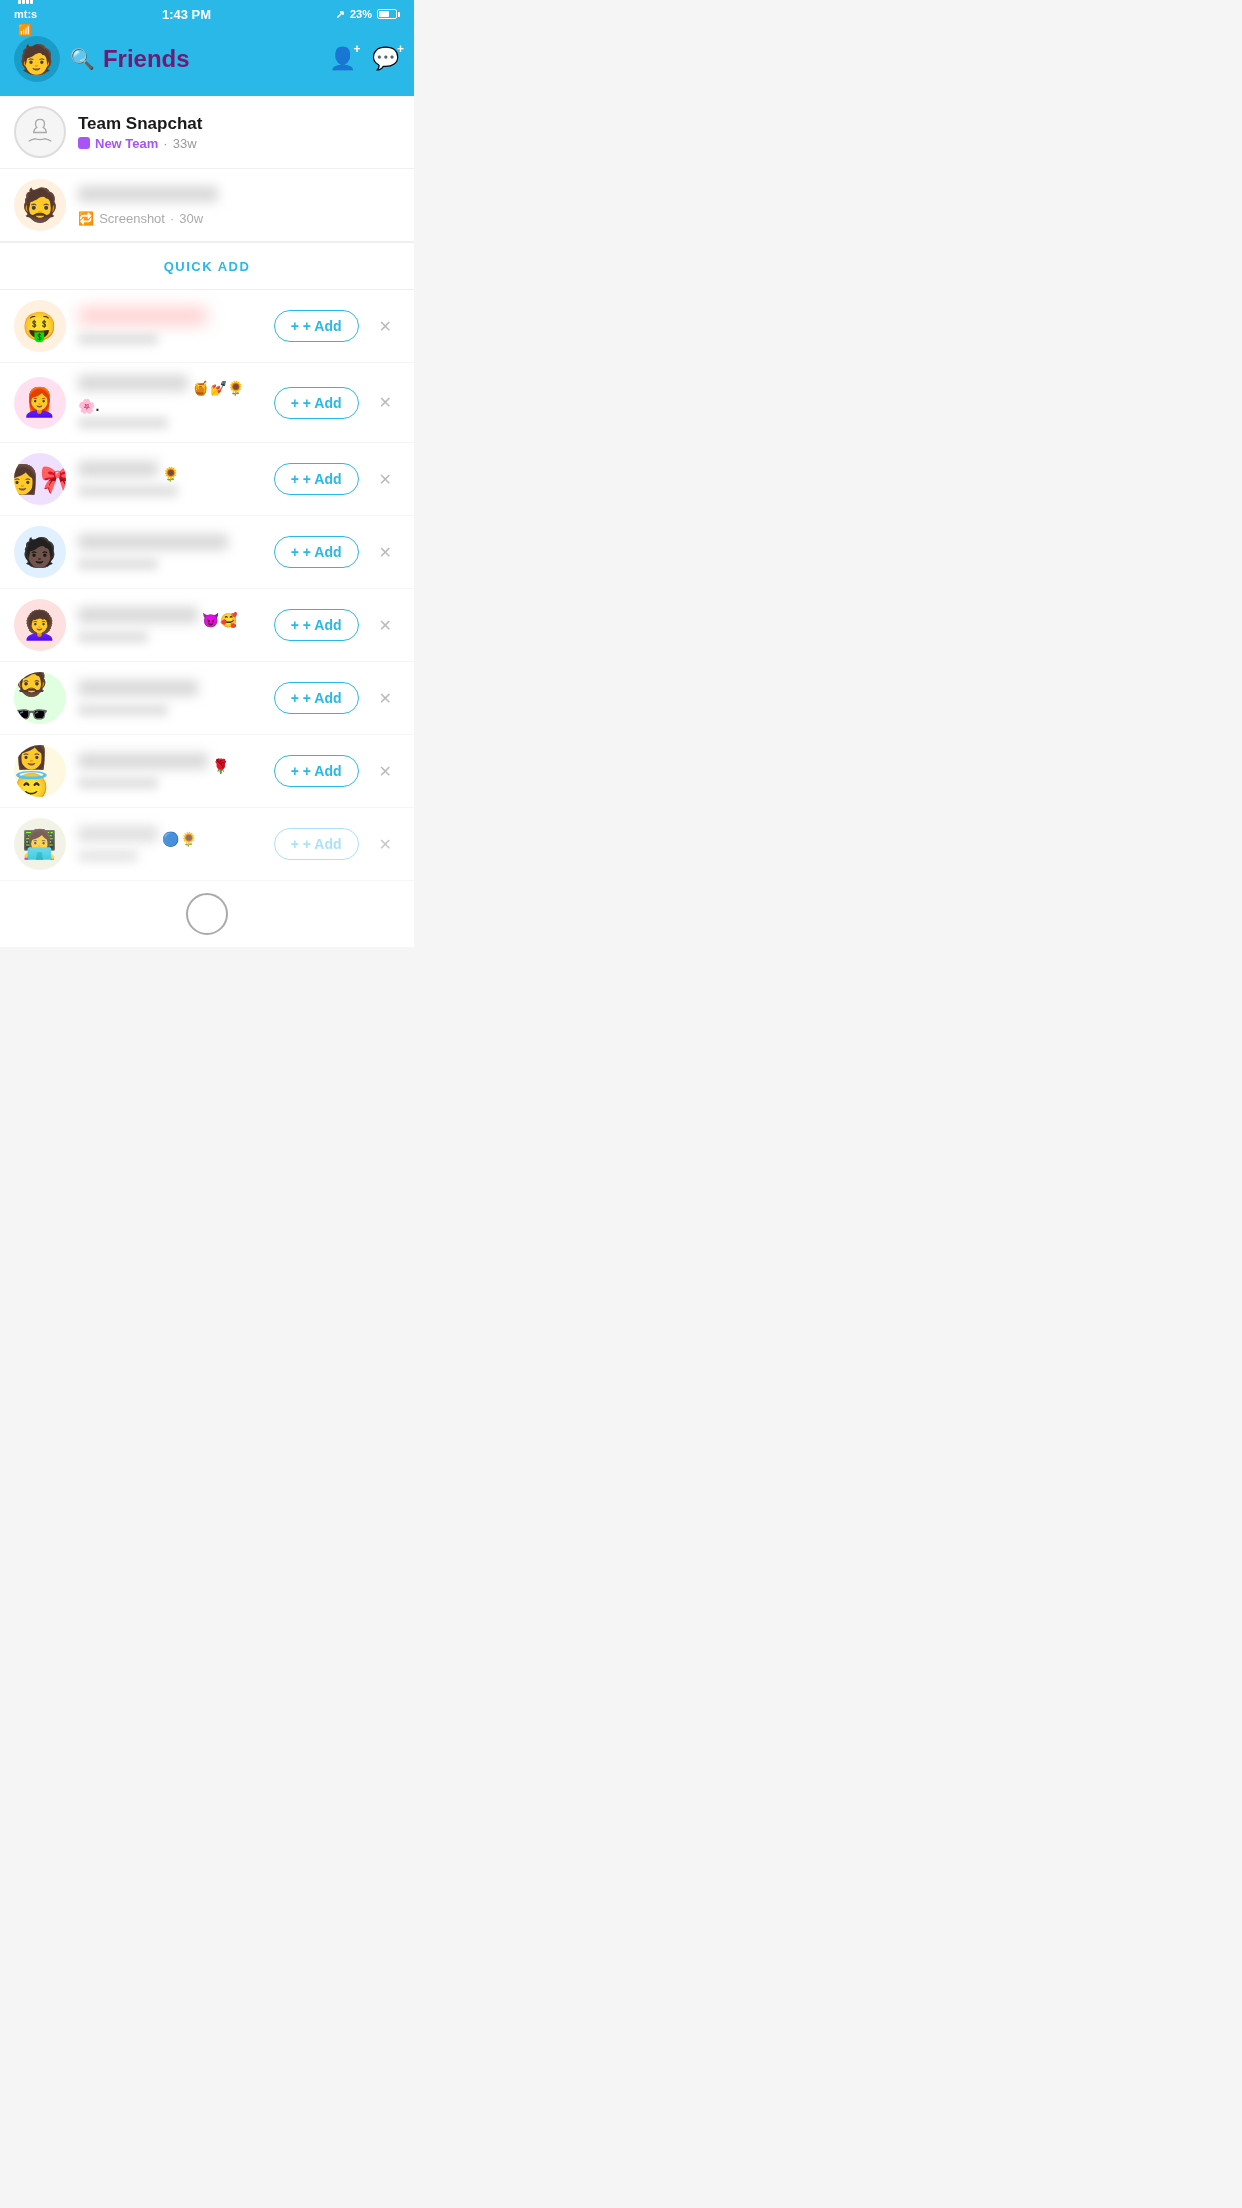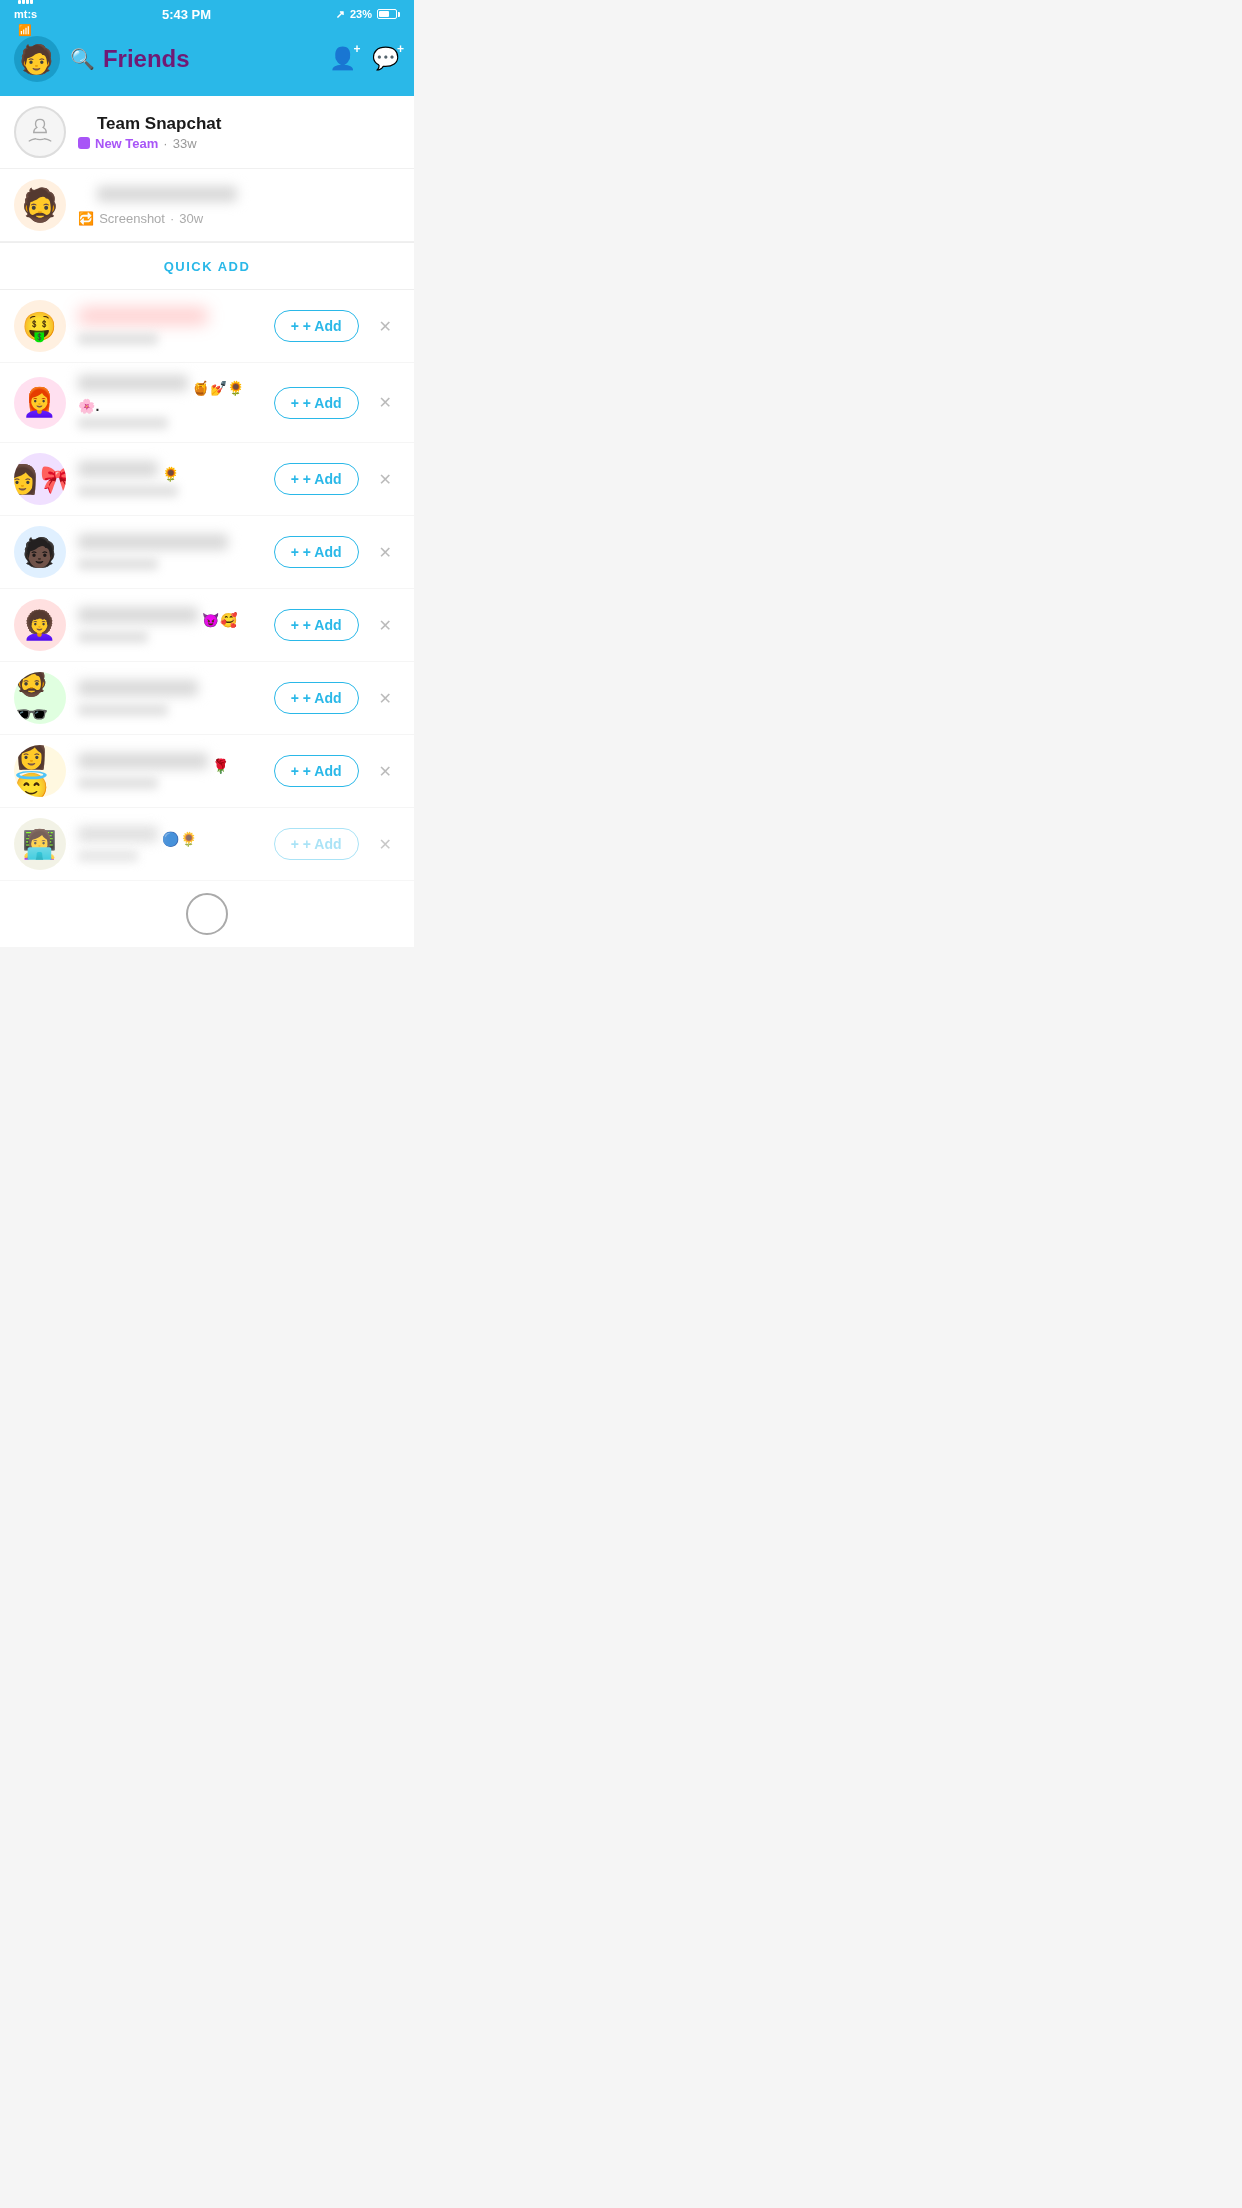--- a/index.html
+++ b/index.html
@@ -166,21 +166,20 @@
       background: #f5f5f5;
       border: 2px solid #ddd;
     }
     .friend-info {
       flex: 1;
     }
     .friend-name {
       font-size: 17px;
       font-weight: 700;
       color: #1a1a1a;
-      margin-left: 19px;
     }
     .friend-status {
       display: flex;
       align-items: center;
       gap: 5px;
       font-size: 13px;
       color: #888;
       margin-top: 2px;
     }
     .status-dot {
@@ -317,21 +316,21 @@
   <div class="status-left">
     <div class="signal-bars">
       <div class="signal-bar" style="height:4px"></div>
       <div class="signal-bar" style="height:6px"></div>
       <div class="signal-bar" style="height:8px"></div>
       <div class="signal-bar" style="height:10px"></div>
     </div>
     <span>mt:s</span>
     <span>📶</span>
   </div>
-  <div class="status-center">5:43 PM</div>
+  <div class="status-center">1:43 PM</div>
   <div class="status-right">
     <span>↗</span>
     <span>23%</span>
     <span class="battery-icon">
       <span class="battery-body">
         <span class="battery-fill"></span>
       </span>
       <span class="battery-tip"></span>
     </span>
   </div>

